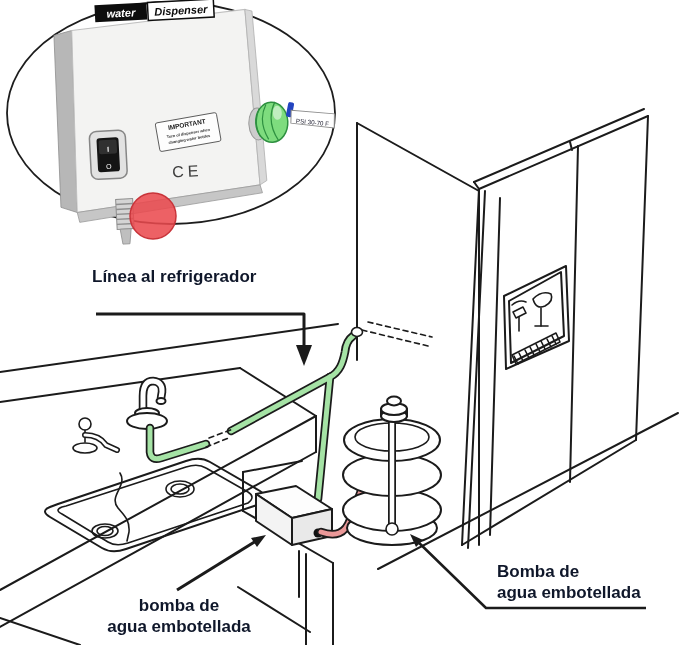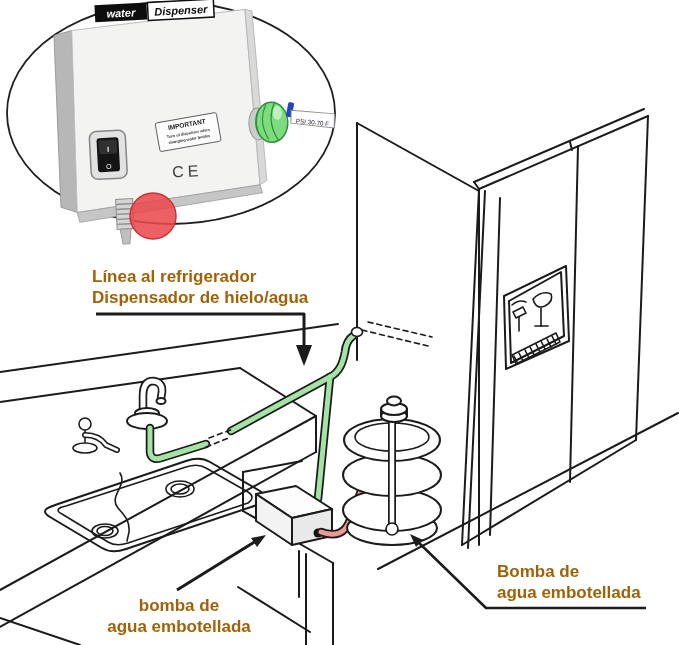--- a/index.html
+++ b/index.html
@@ -1,19 +1,19 @@
 <!DOCTYPE html>
 <html style="--c-line: #1b1b1b; --c-water_tube_green: #a5e3a5; --c-pump_tube_red: #ea9898; --c-fitting_green: #7edc7e; --c-highlight_red: #ea4a4e;"><head>
 <meta charset="utf-8">
 <style>
   html,body{margin:0;padding:0;background:#fff;}
   #stage{position:relative;width:679px;height:645px;background:#fff;overflow:hidden;
          font-family:"Liberation Sans",sans-serif;}
   #scene{position:absolute;left:0;top:0;}
-  .lbl{position:absolute;font-weight:bold;font-size:17px;line-height:21px;color:#a16207;white-space:nowrap;}
+  .lbl{position:absolute;font-weight:bold;font-size:17px;line-height:21px;color:#0f172a;white-space:nowrap;}
   .lbl.center{text-align:center;}
   .ln{fill:none;stroke:var(--c-line,#1b1b1b);stroke-width:2;stroke-linecap:round;stroke-linejoin:round;}
   .lnw{fill:#ffffff;stroke:var(--c-line,#1b1b1b);stroke-width:2;stroke-linejoin:round;}
   .thin{stroke-width:1.6;}
   .dash{stroke-dasharray:5 4;}
   .casing{fill:none;stroke:var(--c-line,#1b1b1b);stroke-width:8.5;stroke-linecap:round;stroke-linejoin:round;}
   .fill-green{fill:none;stroke:var(--c-water_tube_green,#a5e3a5);stroke-width:5;stroke-linecap:round;stroke-linejoin:round;}
   .fill-red{fill:none;stroke:var(--c-pump_tube_red,#ea9898);stroke-width:5;stroke-linecap:round;stroke-linejoin:round;}
   .arrow{fill:none;stroke:var(--c-line,#1b1b1b);stroke-width:3;stroke-linejoin:round;}
   .ahead{fill:var(--c-line,#1b1b1b);stroke:none;}
@@ -200,21 +200,20 @@
         <path d="M111,202 h17 M111,207 h17 M111,212 h17 M111,217 h17 M111,222 h17" stroke="#8f8f8f" stroke-width="1.4"></path>
         <polygon points="114,227 125,227 123,242 116,242" fill="#bfbfbf" stroke="#8f8f8f" stroke-width="0.8"></polygon>
       </g>
     </g>
     <circle cx="153" cy="216" r="23" fill="var(--c-highlight_red,#ea4a4e)" fill-opacity="0.87" stroke="#c8343a" stroke-width="1.5"></circle>
   </g>
 </svg>
 
 <div class="lbl" style="left:92px;top:266px;">
   <div>Línea al refrigerador</div>
-  <div>Dispensador de hielo/agua</div>
 </div>
 
 <div class="lbl center" style="left:93px;top:595px;width:172px;">
   <div>bomba de</div>
   <div>agua embotellada</div>
 </div>
 
 <div class="lbl" style="left:497px;top:561px;">
   <div>Bomba de</div>
   <div>agua embotellada</div>

